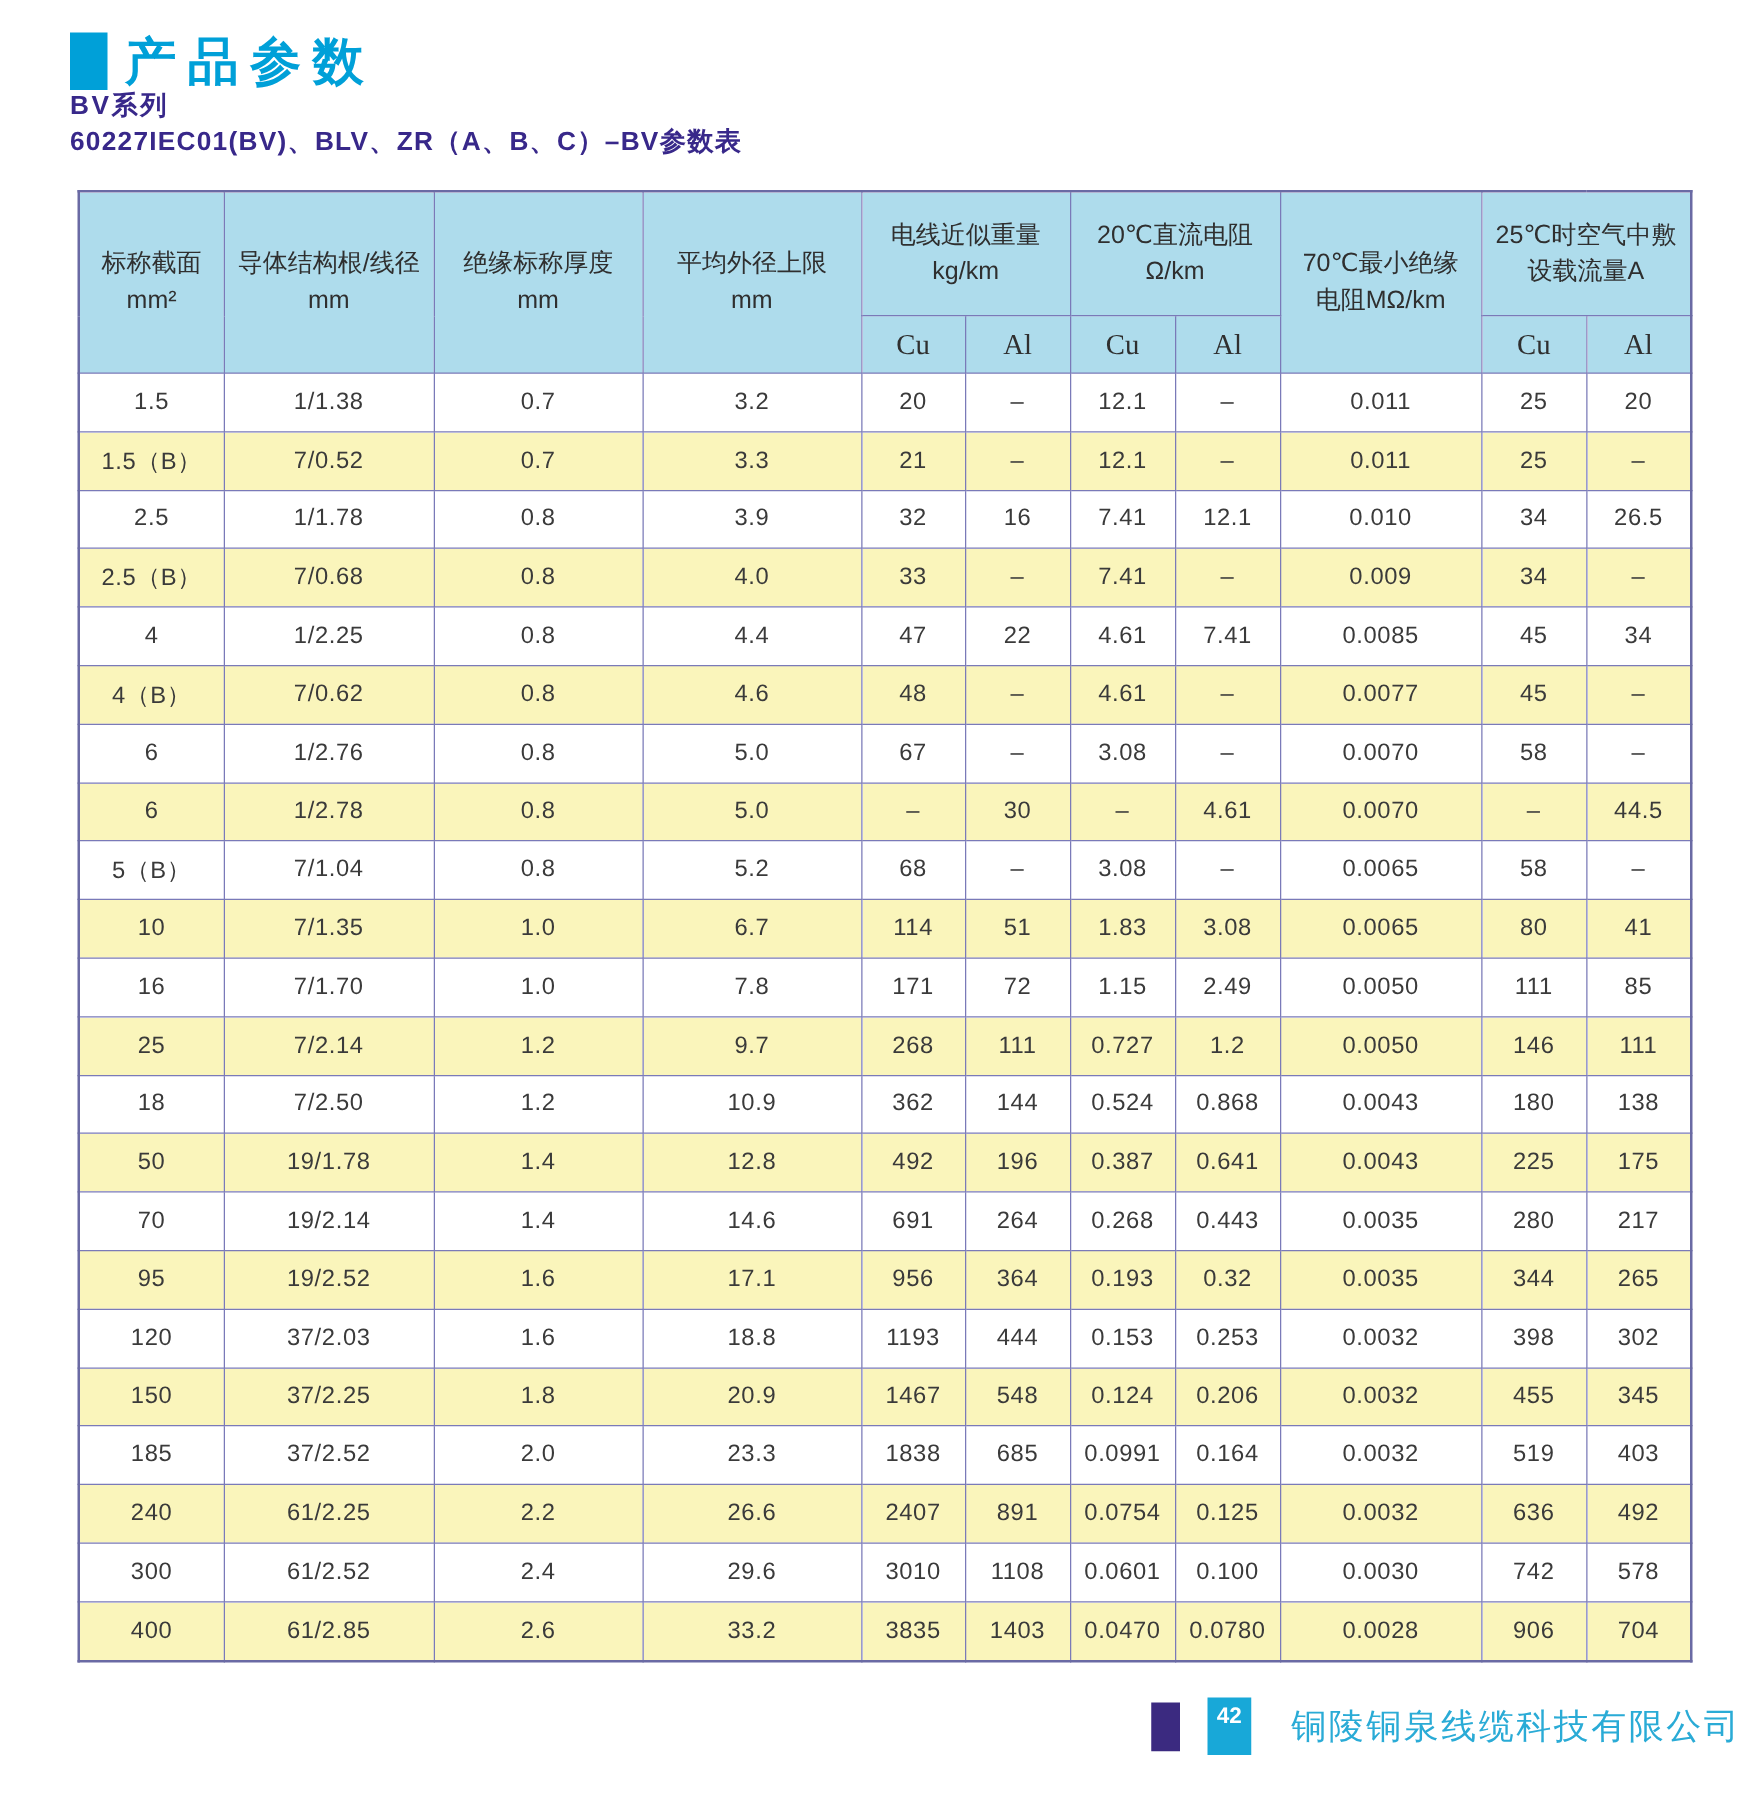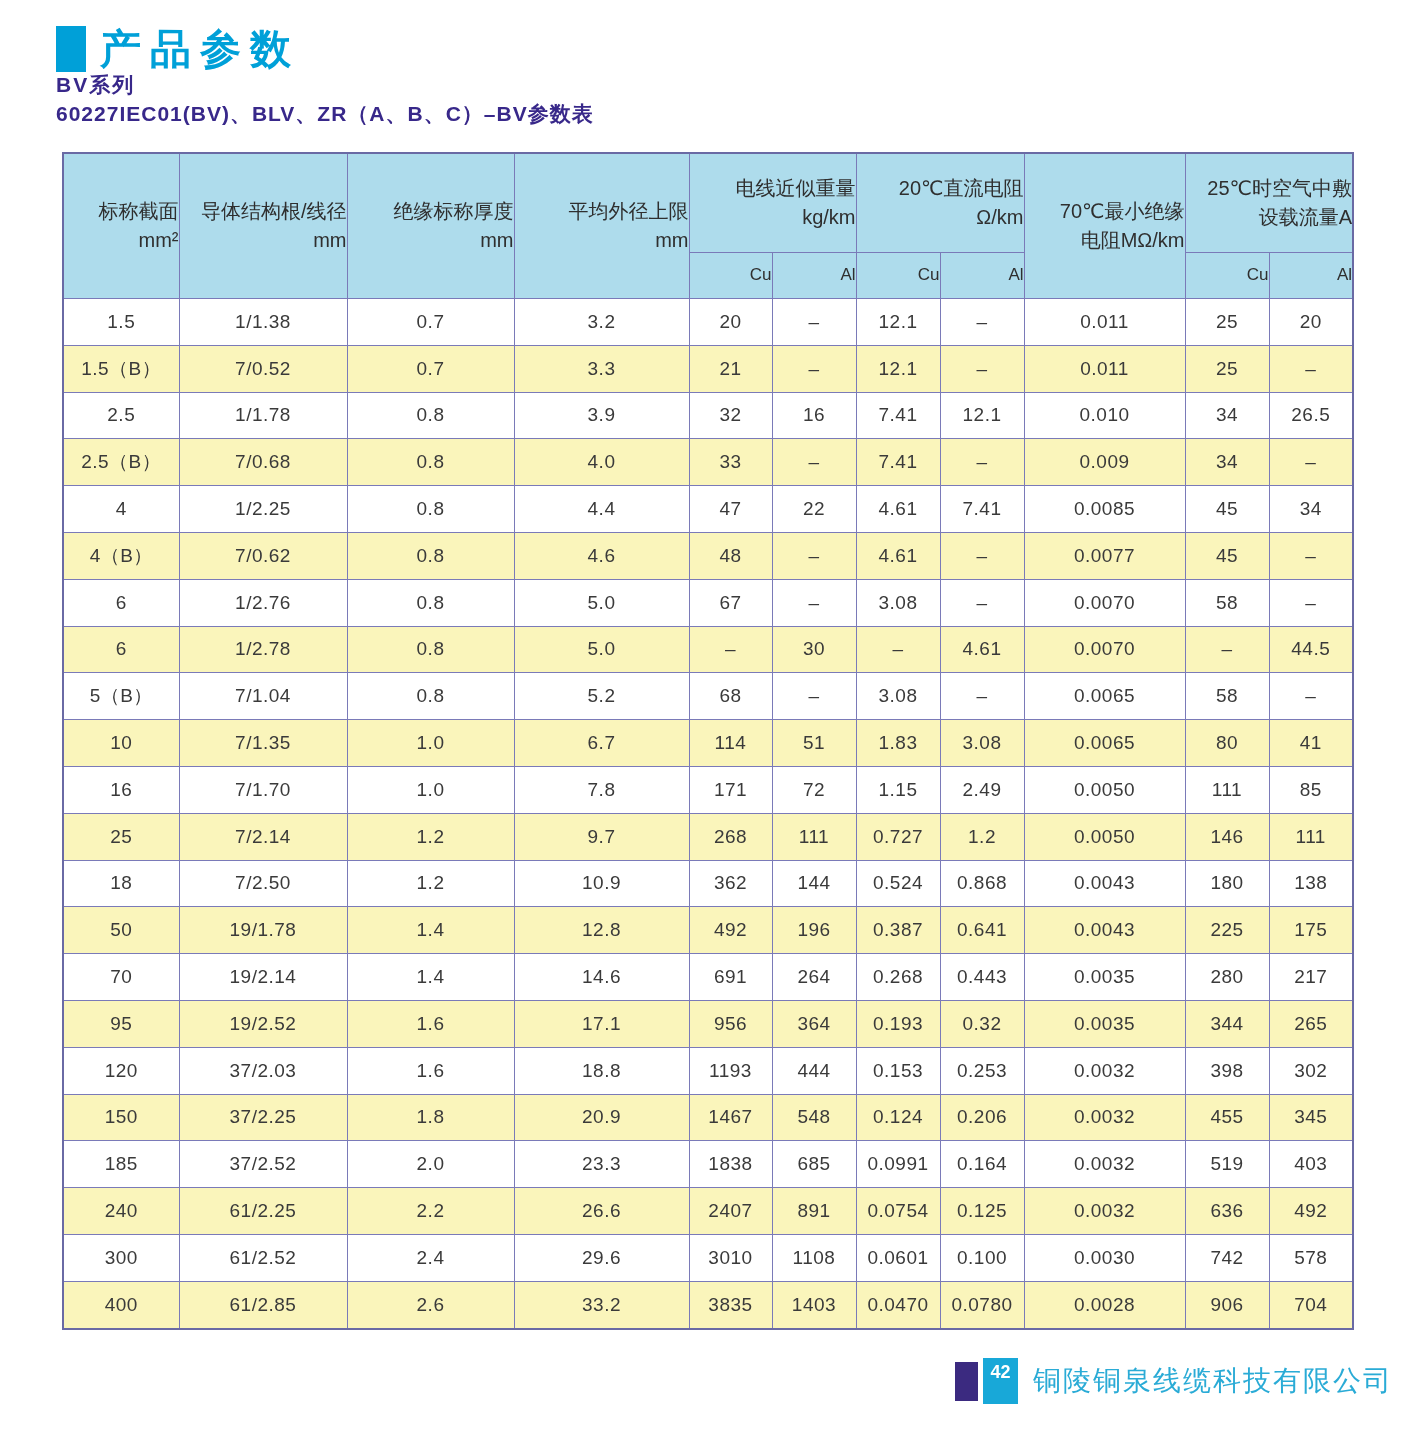--- a/index.html
+++ b/index.html
@@ -44,36 +44,35 @@
     overflow:hidden;
   }
   table{border:2px solid #6a6aa4;}
   thead th{
     background:#aedcec;
     font-size:20px;
     font-weight:normal;
     color:#2f2f2f;
     white-space:pre-line;
     line-height:1.45;
-    text-align:right;
   }
   thead tr.group-row th{height:98px;}
-  thead tr.sub-row th{height:45px;font-size:17px;}
+  thead tr.sub-row th{height:45px;font-size:23px;font-family:Liberation Serif, serif;}
   tbody td{
     height:45.8px;
     font-size:19px;
     letter-spacing:0.5px;
   }
   tbody tr.row-white td{background:#ffffff;}
   tbody tr.row-yellow td{background:#faf5bb;}
   
   .page-footer{
     position:absolute;
     right:18px;top:1358px;
-    display:flex;align-items:center;gap:5px;
+    display:flex;align-items:center;gap:22px;
   }
   .footer-purple{width:23px;height:39px;background:#3b2a80;}
   .footer-cyan{
     width:35px;height:46px;background:#18a8d8;
     display:flex;align-items:flex-start;justify-content:center;
   }
   .footer-page-num{color:#ffffff;font-size:18px;font-weight:bold;margin-top:4px;}
   .footer-company{
     margin-left:10px;
     color:#2aabd6;font-size:28px;font-weight:normal;

